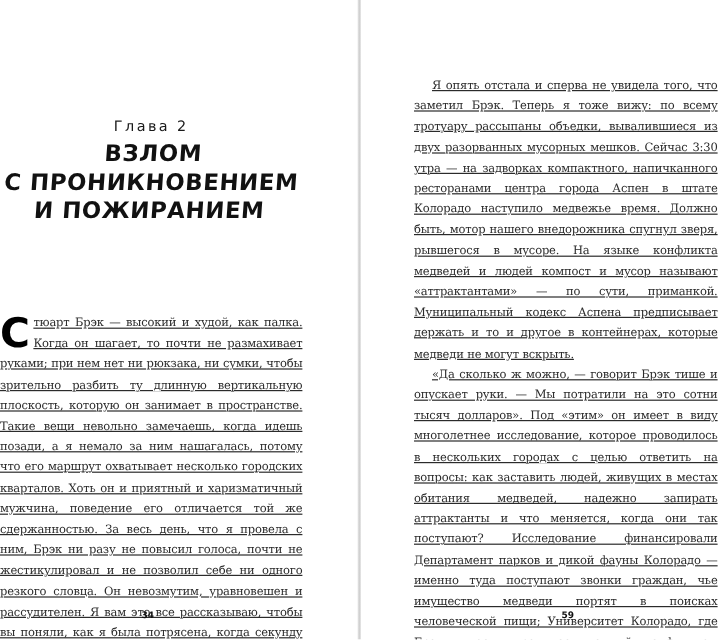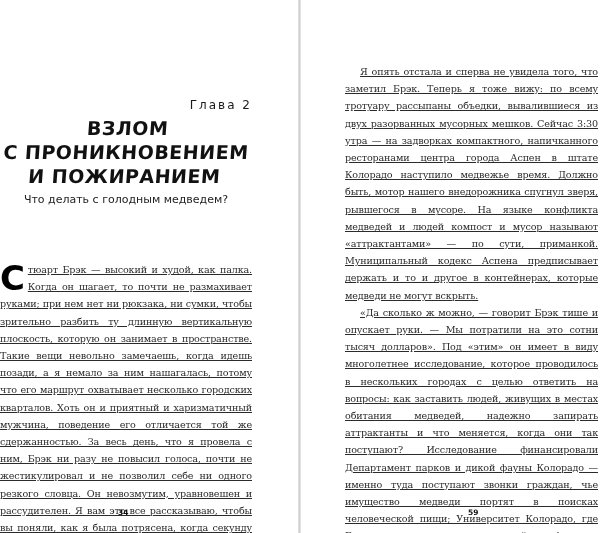--- a/index.html
+++ b/index.html
@@ -14,21 +14,21 @@
   .page { position: absolute; top: 0; height: 533px; background: #fff; }
   .page-left { left: 0; width: 299px; }
   .page-right { left: 301px; width: 299px; }
   .gutter {
     position: absolute; left: 298px; top: 0; width: 3px; height: 533px;
     background: linear-gradient(to right, #e8e8e8, #cfcfcf, #ececec);
   }
 
   
   .chapter-label {
-    position: absolute; left: 0; width: 252px; top: 98px; text-align: right;
+    position: absolute; left: 0; width: 252px; top: 98px; text-align: center;
     font-family: "DejaVu Sans", sans-serif; font-size: 12px; letter-spacing: 2px;
     color: #1a1a1a;
   }
   .chapter-title {
     position: absolute; left: 0; width: 252px; top: 116px; text-align: center;
     font-family: "DejaVu Sans", sans-serif; font-weight: bold;
     font-size: 19px; line-height: 24px; color: #111;
     text-transform: uppercase; letter-spacing: 0.5px;
     transform: skewX(-4deg);
   }
@@ -72,21 +72,20 @@
 
 <div class="spread">
 
   <div class="page page-left">
     <div class="chapter-label">Глава 2</div>
     <div class="chapter-title">
       <span>Взлом</span>
       <span>с проникновением</span>
       <span>и пожиранием</span>
     </div>
-    <div class="chapter-subtitle">Что делать с голодным медведем?</div>
 
     <div class="body-text left-body">
       <p class="first"><span class="dropcap">С</span><span>тюарт Брэк — высокий и худой, как палка. Когда он шагает, то почти не размахивает руками; при нем нет ни рюкзака, ни сумки, чтобы зрительно разбить ту длинную вертикальную плоскость, которую он занимает в пространстве. Такие вещи невольно замечаешь, когда идешь позади, а я немало за ним нашагалась, потому что его маршрут охватывает несколько городских кварталов. Хоть он и приятный и харизматичный мужчина, поведение его отличается той же сдержанностью. За весь день, что я провела с ним, Брэк ни разу не повысил голоса, почти не жестикулировал и не позволил себе ни одного резкого словца. Он невозмутим, уравновешен и рассудителен. Я вам это все рассказываю, чтобы вы поняли, как я была потрясена, когда секунду назад Стюарт Брэк заорал: «Да вы надо мной издеваетесь, что ли?!» — и воздел руки в универсальном жесте раздражения.</span></p>
     </div>
 
     <div class="folio folio-left">34</div>
   </div>
 
   <div class="gutter"></div>
 

